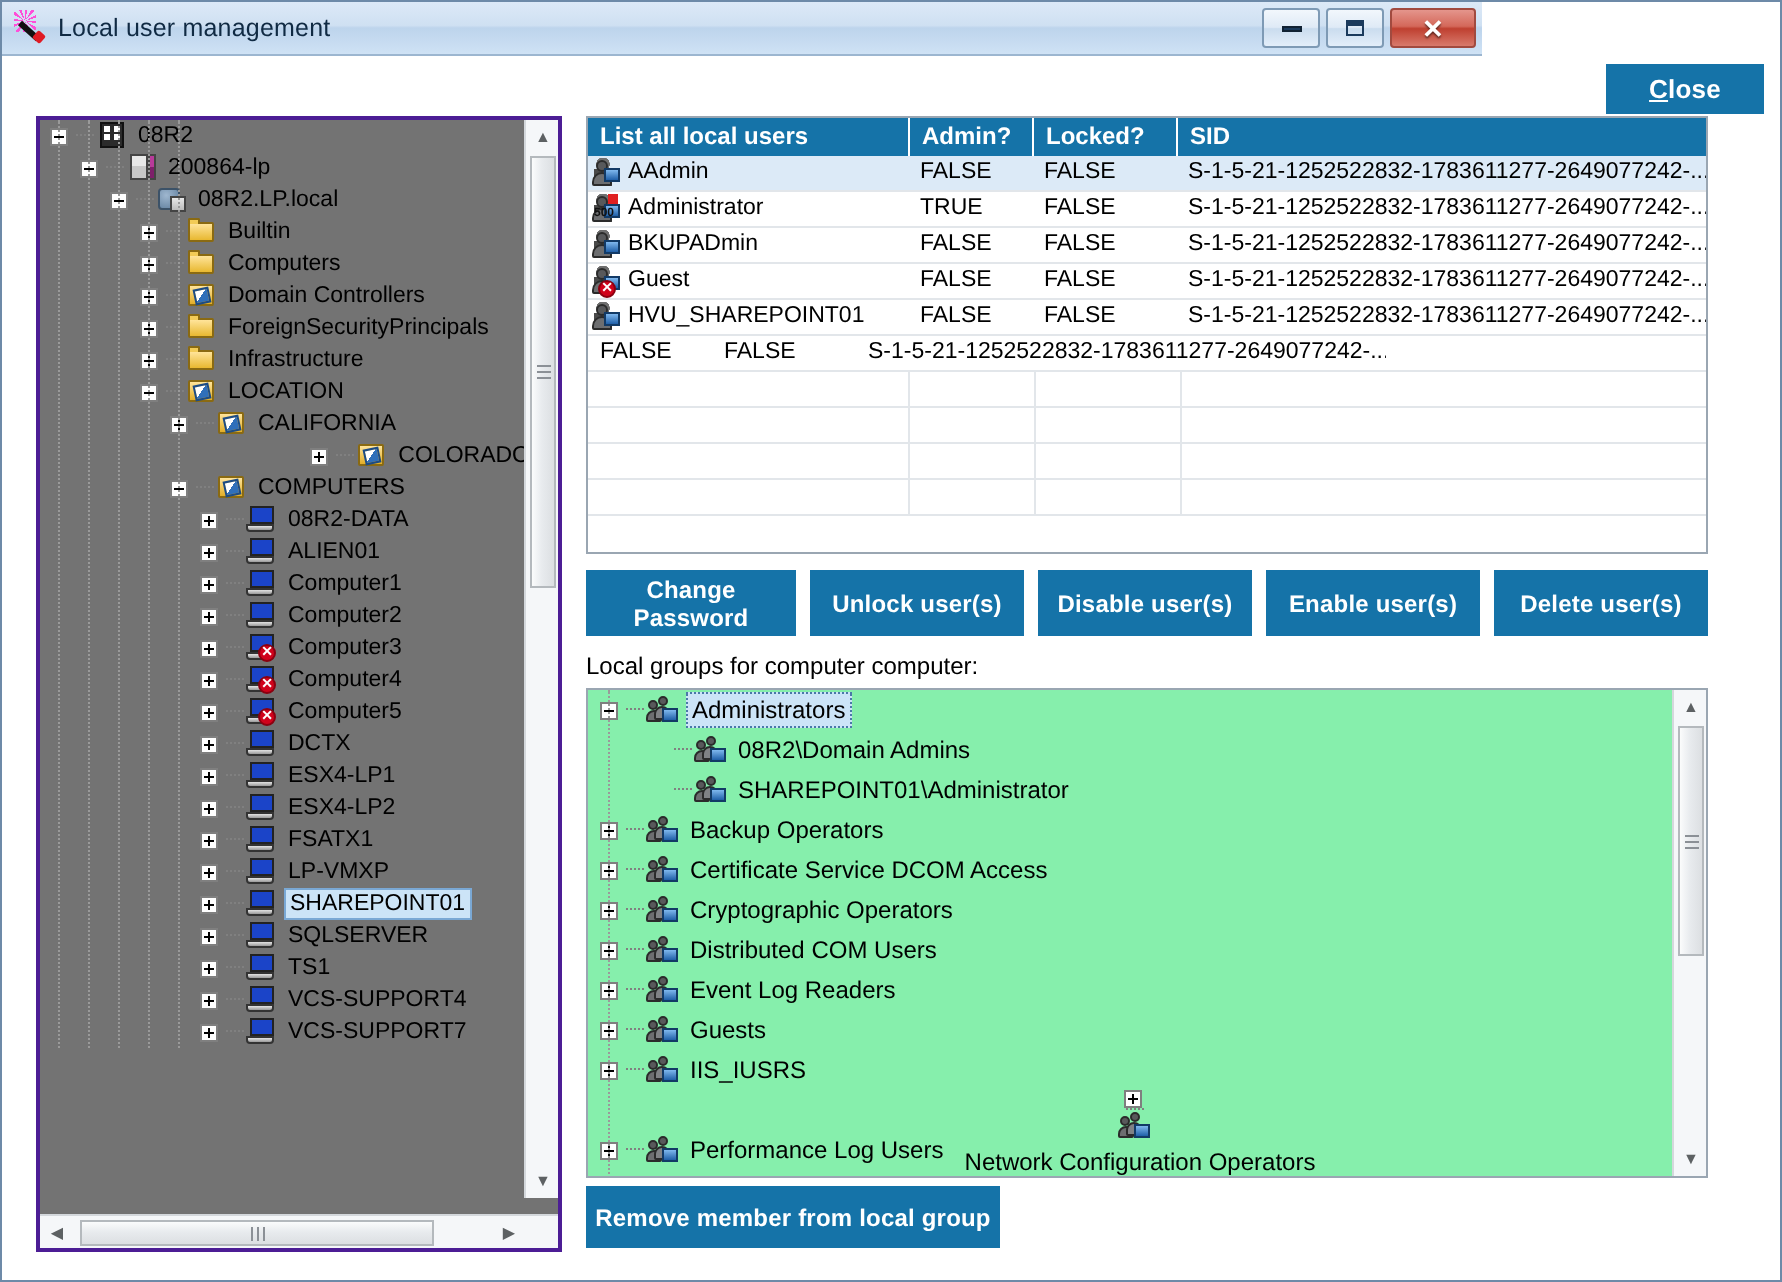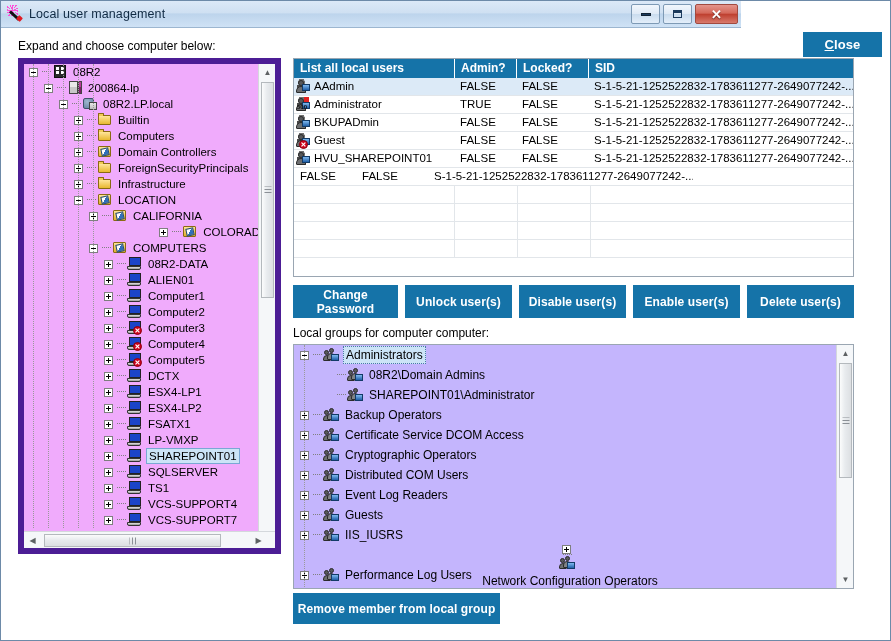--- a/index.html
+++ b/index.html
@@ -118,23 +118,23 @@
     position: absolute; right: 8px; top: 4px;
     width: 79px; height: 25px;
     font-size: 13px;
   }
   .btn-close-top u { text-underline-offset: 1px; }
 
   
   .tree-panel {
     position: absolute;
     left: 17px; top: 30px;
-    width: 263px; height: 496px;
-    background: #f0abfc;
-    border: 6px solid #4c1d95;
+    width: 263px; height: 568px;
+    background: #737373;
+    border: 2px solid #4c1d95;
     box-sizing: border-box;
     overflow: hidden;
   }
   .tree-scroll-area {
     position: absolute; left: 0; top: 0;
     width: 245px; height: 539px;
     overflow: hidden;
   }
   .tnode {
     position: relative;
@@ -388,21 +388,21 @@
   }
   .actions .btn { height: 33px; }
 
   
   .groups-panel {
     position: absolute;
     left: 292px; top: 316px;
     width: 561px; height: 245px;
     border: 1px solid #9aa6b2;
     box-sizing: border-box;
-    background: #c4b5fd;
+    background: #86efac;
     overflow: hidden;
   }
   .groups-scroll {
     position:absolute; left:0; top:0; width:542px; height:243px; overflow:hidden;
   }
   .gnode {
     position: relative; height: 20px;
     display: flex; align-items: center;
     font-size: 12px; color: #000; white-space: nowrap;
   }
@@ -440,21 +440,20 @@
         </div>
     </div>
   </div>
 
   <div class="body-area">
 
     <button class="btn btn-close-top">
         <span><u>C</u><span>lose</span></span>
       </button>
 
-    <div class="lbl" style="left:17px; top:11px;">Expand and choose computer below:</div>
 
     <div class="tree-panel">
       <div class="tree-scroll-area">
         <div id="left-tree" style="position: relative;">
             <div class="tnode" style="padding-left: 5px;">
               <span class="expander"></span>
               <span class="tdash"></span>
               <span class="icn icn-root"></span>
               <span class="tlabel">08R2</span>
             </div>

